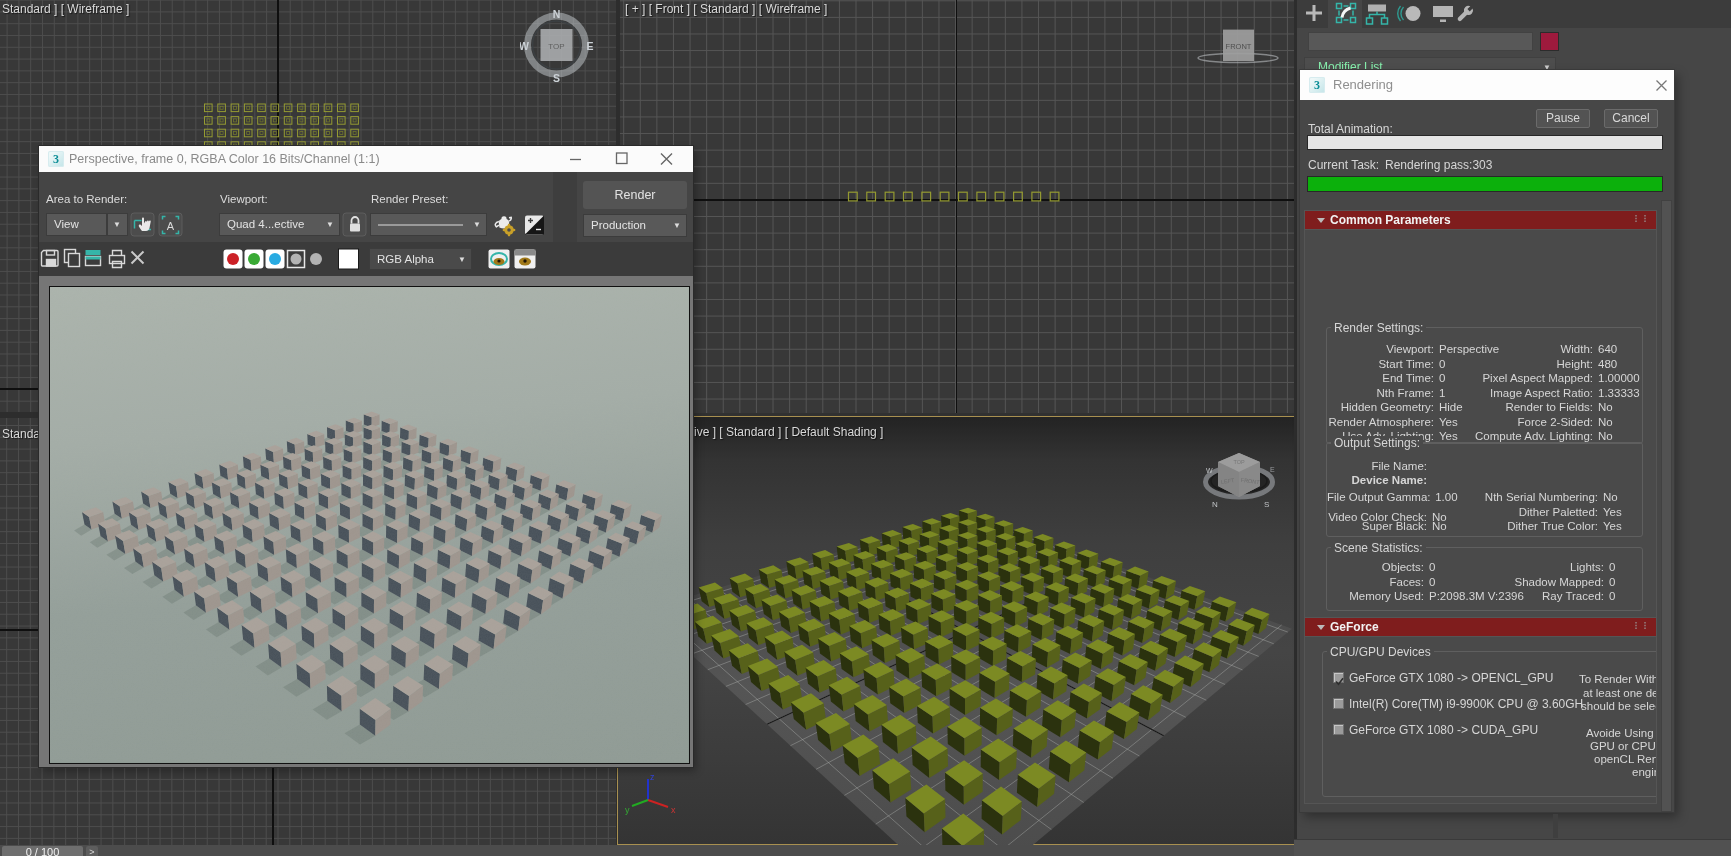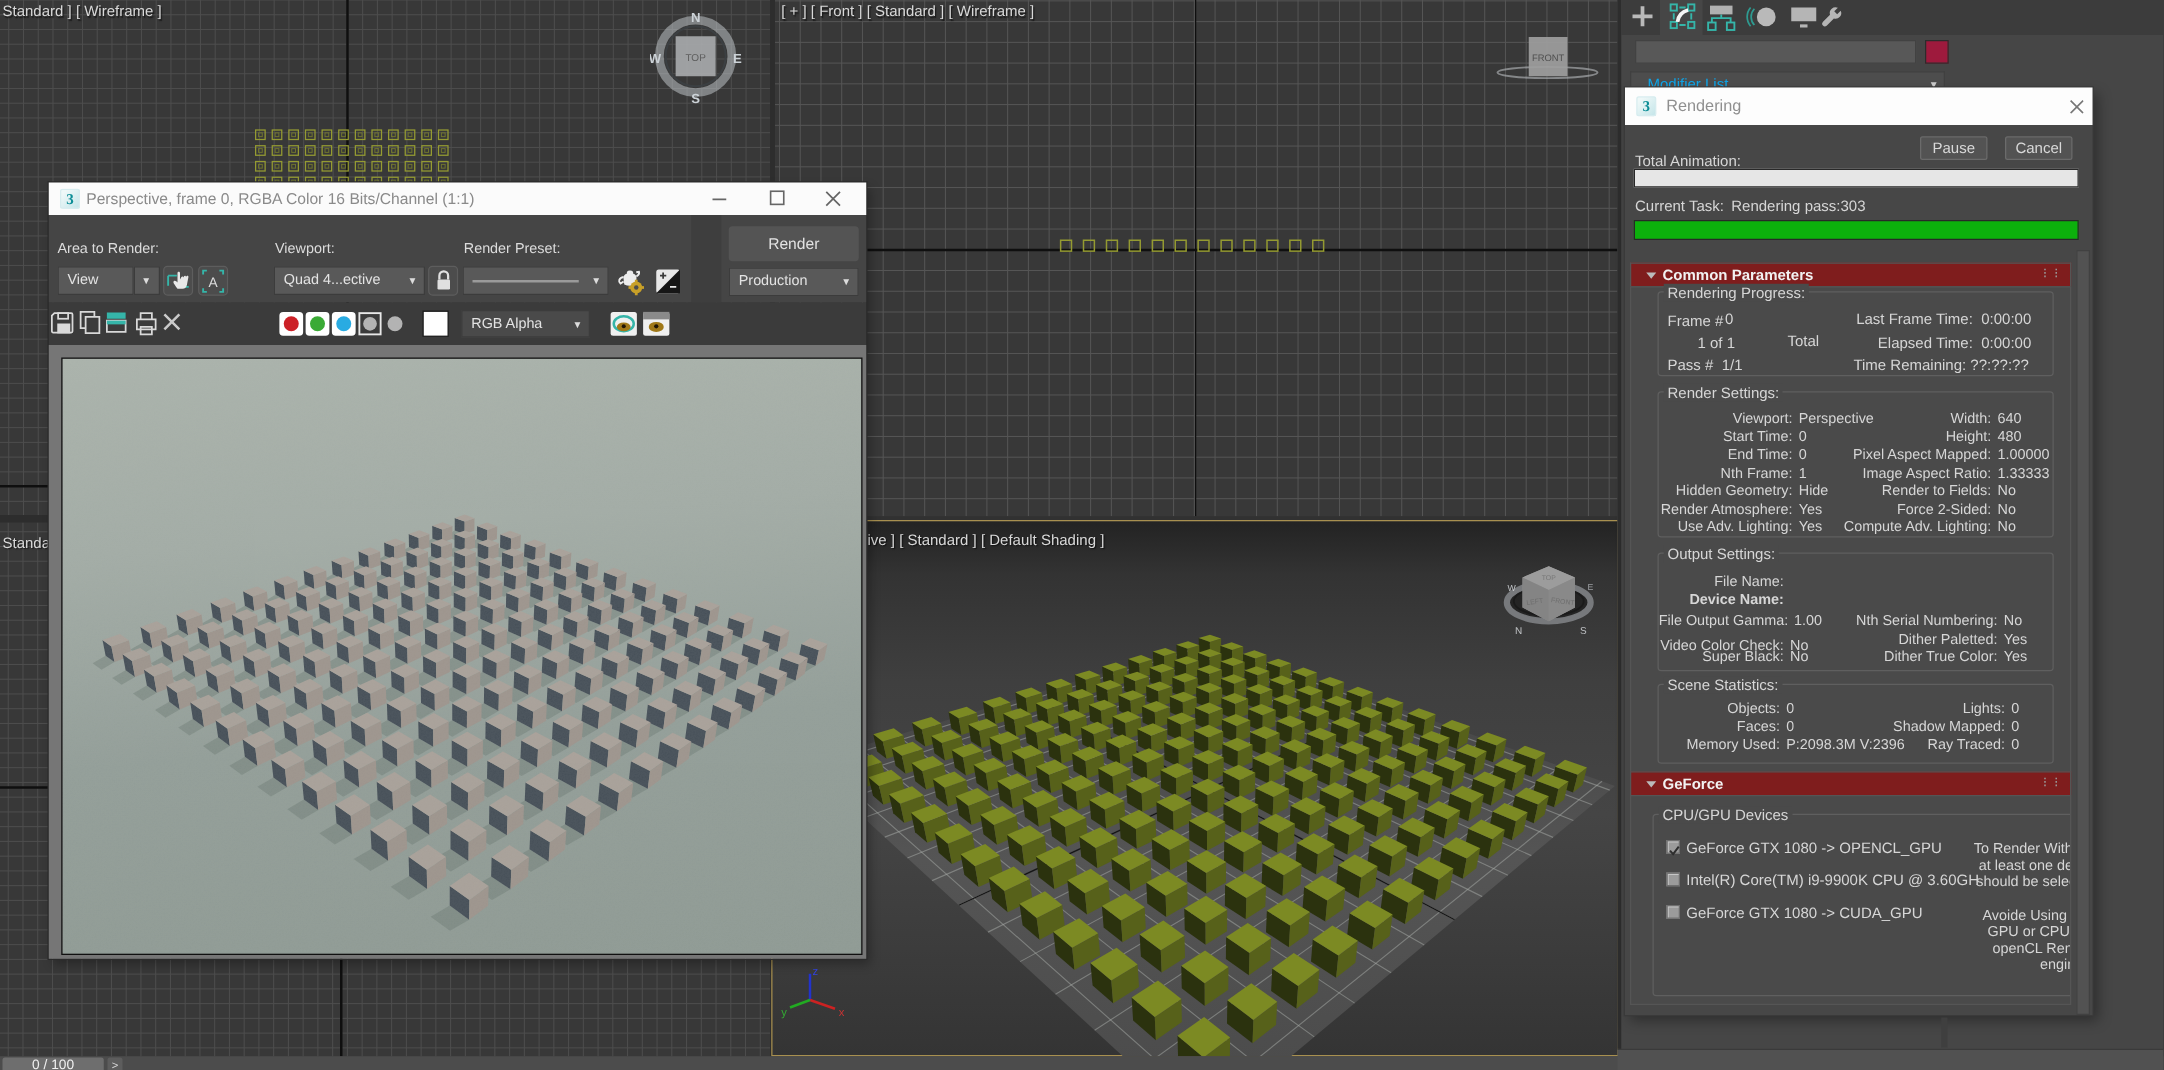--- a/index.html
+++ b/index.html
@@ -776,21 +776,21 @@
 <circle cx="116" cy="13.5" r="7.5" fill="#b9b9b9"></circle>
 <path d="M106.5 7 A9.5 9.5 0 0 0 106.5 20" stroke="#2e9a90" stroke-width="1.4" fill="none"></path>
 <path d="M103.5 6 A11.5 11.5 0 0 0 103.5 21" stroke="#2e9a90" stroke-width="1.4" fill="none"></path>
 <rect x="136" y="6" width="20" height="11" fill="#b5b5b5"></rect>
 <rect x="143" y="19.5" width="6" height="2.5" fill="#b5b5b5"></rect>
 <path d="M173.3 6.2 a4.6 4.6 0 0 0 -6.3 5.5 l-5.8 5.8 a2.2 2.2 0 0 0 3.1 3.1 l5.8 -5.8 a4.6 4.6 0 0 0 5.5 -6.3 l-2.9 2.9 -2.3 -2.3 z" fill="#b5b5b5"></path>
 </svg>
 <div class="ab" style="left:1308px;top:32px;width:225px;height:19px;background:#585858;border:1px solid #424242;"></div>
 <div class="ab" style="left:1540px;top:32px;width:19px;height:19px;background:#9e1a3d;border:1px solid #2c2c2c;"></div>
 <div class="ab" style="left:1304px;top:57px;width:252px;height:13px;background:#4d4d4d;border:1px solid #404040;border-bottom:0;"></div>
-<div class="ab" style="left:1318px;top:60px;color:#0ea5e9;font-size:12px;">Modifier List</div>
+<div class="ab" style="left:1318px;top:60px;color:#86efac;font-size:12px;">Modifier List</div>
 <div class="ab" style="left:1543px;top:63px;color:#ccc;font-size:8px;">▼</div>
 <div class="ab" id="rw">
 <div class="ab" id="rwtitle">
         <div class="ab logo3" style="left:9px;top:5px;">3</div>
         <div class="t">Perspective, frame 0, RGBA Color 16 Bits/Channel (1:1)</div>
 <svg class="ab" style="right:11px;top:0;" width="120" height="26" viewBox="0 0 120 26">
           <path d="M8 13.5h11" stroke="#666" stroke-width="1.3"></path>
           <rect x="54.5" y="7" width="10.5" height="10.5" fill="none" stroke="#666" stroke-width="1.3"></rect>
           <path d="M99 7.5l11 11 M110 7.5l-11 11" stroke="#666" stroke-width="1.4"></path>
         </svg>
@@ -1594,32 +1594,21 @@
 <div class="dtxt" style="left:8px;top:88px;">Current Task:</div>
 <div class="dtxt" style="left:85px;top:88px;">Rendering pass:303</div>
 <div class="ab" style="left:7px;top:106px;width:356px;height:16px;background:#0cb00c;border:1px solid #282828;"></div>
 <div class="ab" style="left:361px;top:130px;width:11px;height:612px;background:#525252;border:1px solid #414141;"></div>
 <div class="rollhdr" style="top:140px;">
         <span style="position:absolute;left:12px;top:7px;width:0;height:0;border-left:4px solid transparent;border-right:4px solid transparent;border-top:5px solid #bbb;"></span>
         <span style="position:absolute;left:25px;top:2px;">Common Parameters</span>
         <span style="position:absolute;right:6px;top:3px;color:#9a9a9a;font-size:8px;letter-spacing:1px;">⋮⋮</span>
       </div>
 <div class="rollbody" style="top:159px;height:453px;">
-<div class="fs" style="left:21px;top:3px;width:317px;height:68px;">
-          <span class="lg">Rendering Progress:</span>
-<div class="dtxt" style="left:7px;top:16px;">Frame #</div>
-<div class="dtxt" style="left:53px;top:14px;">0</div>
-<div class="dtxt" style="left:31px;top:33px;">1 of 1</div>
-<div class="dtxt" style="left:103px;top:32px;">Total</div>
-<div class="dtxt" style="left:7px;top:51px;">Pass #&nbsp; 1/1</div>
-<div class="dtxt" style="right:17px;top:14px;">Last Frame Time:&nbsp; 0:00:00</div>
-<div class="dtxt" style="right:17px;top:33px;">Elapsed Time:&nbsp; 0:00:00</div>
-<div class="dtxt" style="right:19px;top:51px;">Time Remaining: ??:??:??</div>
-</div>
-<div class="fs" style="left:21px;top:83px;width:317px;height:117px;">
+<div class="fs" style="left:21px;top:97px;width:317px;height:117px;">
           <span class="lg">Render Settings:</span>
 <div class="frow" style="left:0;top:15.0px;"><span class="la" style="width:107px;">Viewport:</span><span class="va">Perspective</span></div>
 <div class="frow" style="left:0;top:29.6px;"><span class="la" style="width:107px;">Start Time:</span><span class="va">0</span></div>
 <div class="frow" style="left:0;top:44.1px;"><span class="la" style="width:107px;">End Time:</span><span class="va">0</span></div>
 <div class="frow" style="left:0;top:58.7px;"><span class="la" style="width:107px;">Nth Frame:</span><span class="va">1</span></div>
 <div class="frow" style="left:0;top:73.2px;"><span class="la" style="width:107px;">Hidden Geometry:</span><span class="va">Hide</span></div>
 <div class="frow" style="left:0;top:87.8px;"><span class="la" style="width:107px;">Render Atmosphere:</span><span class="va">Yes</span></div>
 <div class="frow" style="left:0;top:102.3px;"><span class="la" style="width:107px;">Use Adv. Lighting:</span><span class="va">Yes</span></div>
 <div class="frow" style="left:148px;top:15.0px;"><span class="la" style="width:118px;">Width:</span><span class="va">640</span></div>
 <div class="frow" style="left:148px;top:29.6px;"><span class="la" style="width:118px;">Height:</span><span class="va">480</span></div>

